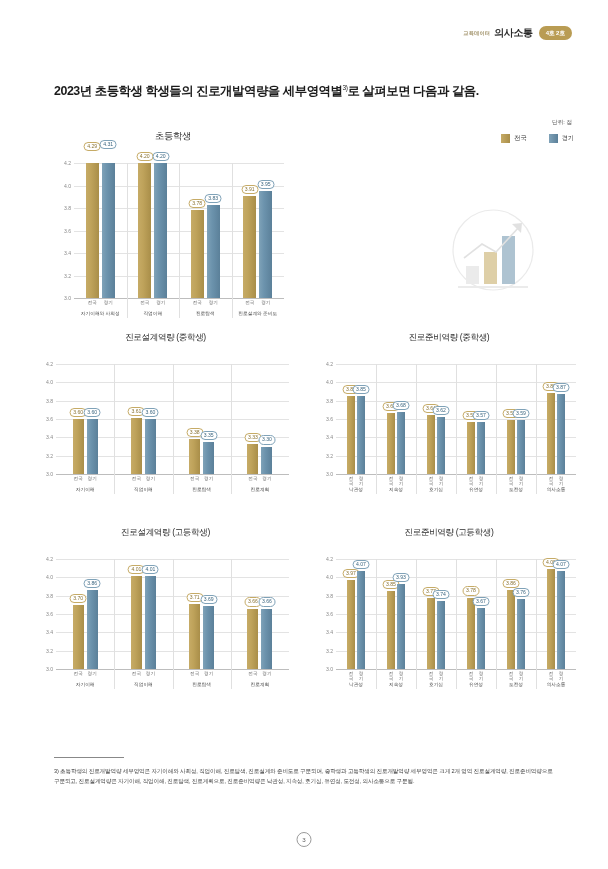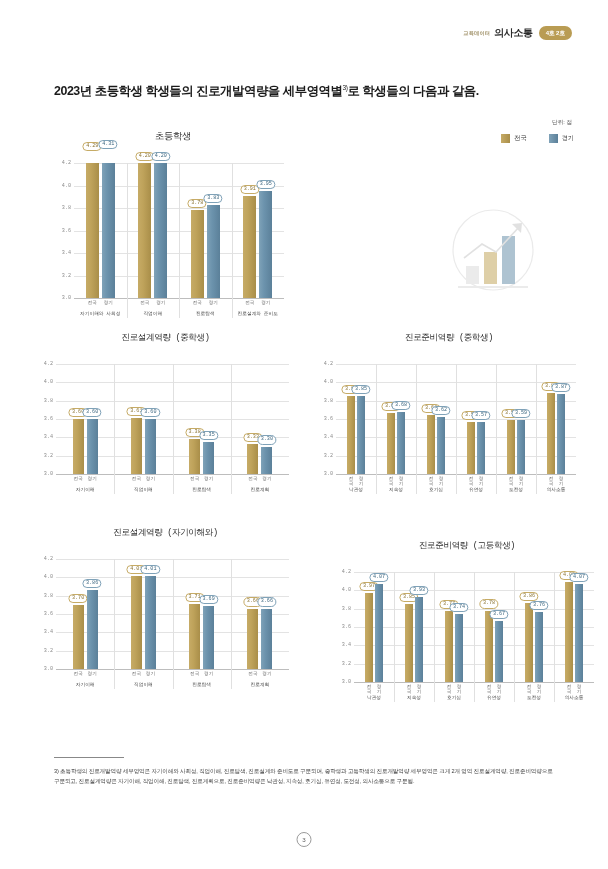--- a/index.html
+++ b/index.html
@@ -29,21 +29,21 @@
   .unit { position: absolute; top: 119px; right: 36px; font-size: 5.6px; color: #4a4a4a; }
   .legend { position: absolute; top: 134px; right: 34px; display: flex; gap: 22px; align-items: center; }
   .lg-item { display: flex; align-items: center; gap: 4px; }
   .lg-swatch { width: 9px; height: 9px; display: inline-block; }
   .lg-label { font-size: 6.2px; color: #333; }
 
   
   .watermark { position: absolute; left: 438px; top: 208px; width: 110px; height: 92px; opacity: .55; }
 
   
-  .chart { position: absolute; font-family: Liberation Mono, monospace; }
+  .chart { position: absolute; }
   .ch-title { text-align: center; font-size: 9.4px; color: #2c2c2c; letter-spacing: -0.4px; }
   .ch-title.small { font-size: 8.6px; }
   .plot { position: relative; }
   .gridline { position: absolute; left: 0; right: 0; height: 1px; background: #e3e3e3; }
   .gridline.base { background: #bdbdbd; }
   .ytick { position: absolute; right: 100%; margin-right: 3px; transform: translateY(-50%);
            font-size: 5.1px; color: #8a8a8a; white-space: nowrap; }
   .groups { position: absolute; left: 0; right: 0; bottom: 0; top: 0; display: flex; }
   .group { flex: 1; position: relative; display: flex; justify-content: center; align-items: flex-end; }
   .group + .group::before { content: ""; position: absolute; left: 0; bottom: -20px; top: 0;
@@ -79,21 +79,21 @@
 
 <div class="page">
 
   <div class="header">
     <span class="hdr-pre">교육데이터</span>
     <span class="hdr-main">의사소통</span>
     <span class="hdr-badge">4호 2호</span>
   </div>
 
   <div class="title">
-    <span>2023년 초등학생 학생들의 진로개발역량을 세부영역별</span><sup>3)</sup><span>로 학생들의 다음과 같음.</span>
+    <span>2023년 초등학생 학생들의 진로개발역량을 세부영역별</span><sup>3)</sup><span>로 살펴보면 다음과 같음.</span>
   </div>
 
   <div class="unit">단위: 점</div>
 
   <div class="legend">
     <div class="lg-item">
       <span class="lg-swatch" style="background:linear-gradient(to right,#c6ab66,#a98e49)"></span>
       <span class="lg-label">전국</span>
     </div>
     <div class="lg-item">
@@ -419,21 +419,21 @@
         </div>
         <div class="xcat" style="top: 122px;">
           <div class="cat">자기이해</div>
           <div class="cat">직업이해</div>
           <div class="cat">진로탐색</div>
           <div class="cat">진로계획</div>
         </div>
       </div>
     </div>
   <div class="chart" id="c3" style="left:38px; top:527px; width:255px; height:160px;">
-      <div class="ch-title small">진로설계역량 (자기이해와)</div>
+      <div class="ch-title small">진로설계역량 (고등학생)</div>
       <div class="plot" style="margin-left: 18px; margin-top: 20px; height: 110px; width: 233px;">
         <div class="gridline base" style="top: 110px;"></div>
         <div class="ytick" style="top: 110px;">3.0</div>
         <div class="gridline" style="top: 91.6667px;"></div>
         <div class="ytick" style="top: 91.6667px;">3.2</div>
         <div class="gridline" style="top: 73.3333px;"></div>
         <div class="ytick" style="top: 73.3333px;">3.4</div>
         <div class="gridline" style="top: 55px;"></div>
         <div class="ytick" style="top: 55px;">3.6</div>
         <div class="gridline" style="top: 36.6667px;"></div>
@@ -511,21 +511,21 @@
           </div>
         </div>
         <div class="xcat" style="top: 122px;">
           <div class="cat">자기이해</div>
           <div class="cat">직업이해</div>
           <div class="cat">진로탐색</div>
           <div class="cat">진로계획</div>
         </div>
       </div>
     </div>
-  <div class="chart" id="c4" style="left:336px; top:527px; width:262px; height:160px;margin-top:13px;">
+  <div class="chart" id="c4" style="left:318px; top:527px; width:262px; height:160px;">
       <div class="ch-title small">진로준비역량 (고등학생)</div>
       <div class="plot" style="margin-left: 18px; margin-top: 20px; height: 110px; width: 240px;">
         <div class="gridline base" style="top: 110px;"></div>
         <div class="ytick" style="top: 110px;">3.0</div>
         <div class="gridline" style="top: 91.6667px;"></div>
         <div class="ytick" style="top: 91.6667px;">3.2</div>
         <div class="gridline" style="top: 73.3333px;"></div>
         <div class="ytick" style="top: 73.3333px;">3.4</div>
         <div class="gridline" style="top: 55px;"></div>
         <div class="ytick" style="top: 55px;">3.6</div>

